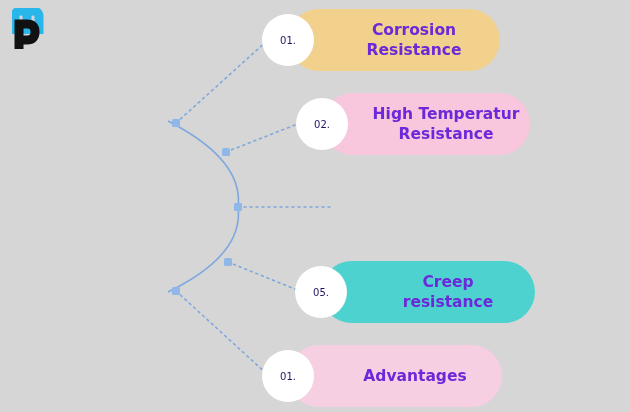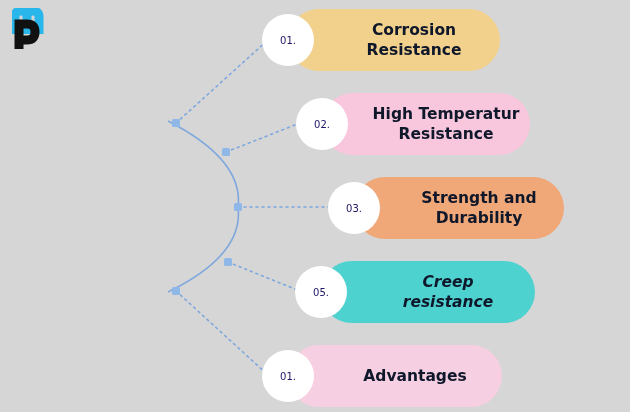--- a/index.html
+++ b/index.html
@@ -73,21 +73,21 @@
     position: absolute;
     top: 0;
     height: 62px;
     border-radius: 31px;
     display: flex;
     align-items: center;
     box-sizing: border-box;
     overflow: hidden;
   }
   .pill-label {
-    color: #0f172a;
+    color: #6d28d9;
     font-weight: bold;
     font-size: 15.5px;
     line-height: 1.3;
     text-align: center;
     white-space: nowrap;
     width: 100%;
     padding-left: 46px;
     padding-right: 6px;
     box-sizing: border-box;
   }
@@ -172,32 +172,23 @@
   <div class="row" id="row-2">
     <div class="pill" style="background: rgb(248, 199, 221);">
       <div class="pill-label">
         <span>High Temperatur</span><br>
         <span>Resistance</span>
       </div>
     </div>
     <div class="badge">02.</div>
   </div>
 
-  <div class="row" id="row-3">
-    <div class="pill" style="background: rgb(241, 168, 120);">
-      <div class="pill-label">
-        <span>Strength and</span><br>
-        <span>Durability</span>
-      </div>
-    </div>
-    <div class="badge">03.</div>
-  </div>
 
   <div class="row" id="row-4">
-    <div class="pill" style="background: rgb(78, 210, 207); font-style: italic;">
+    <div class="pill" style="background: rgb(78, 210, 207);">
       <div class="pill-label">
         <span>Creep</span><br>
         <span>resistance</span>
       </div>
     </div>
     <div class="badge">05.</div>
   </div>
 
   <div class="row" id="row-5">
     <div class="pill" style="background: rgb(247, 207, 226);">

